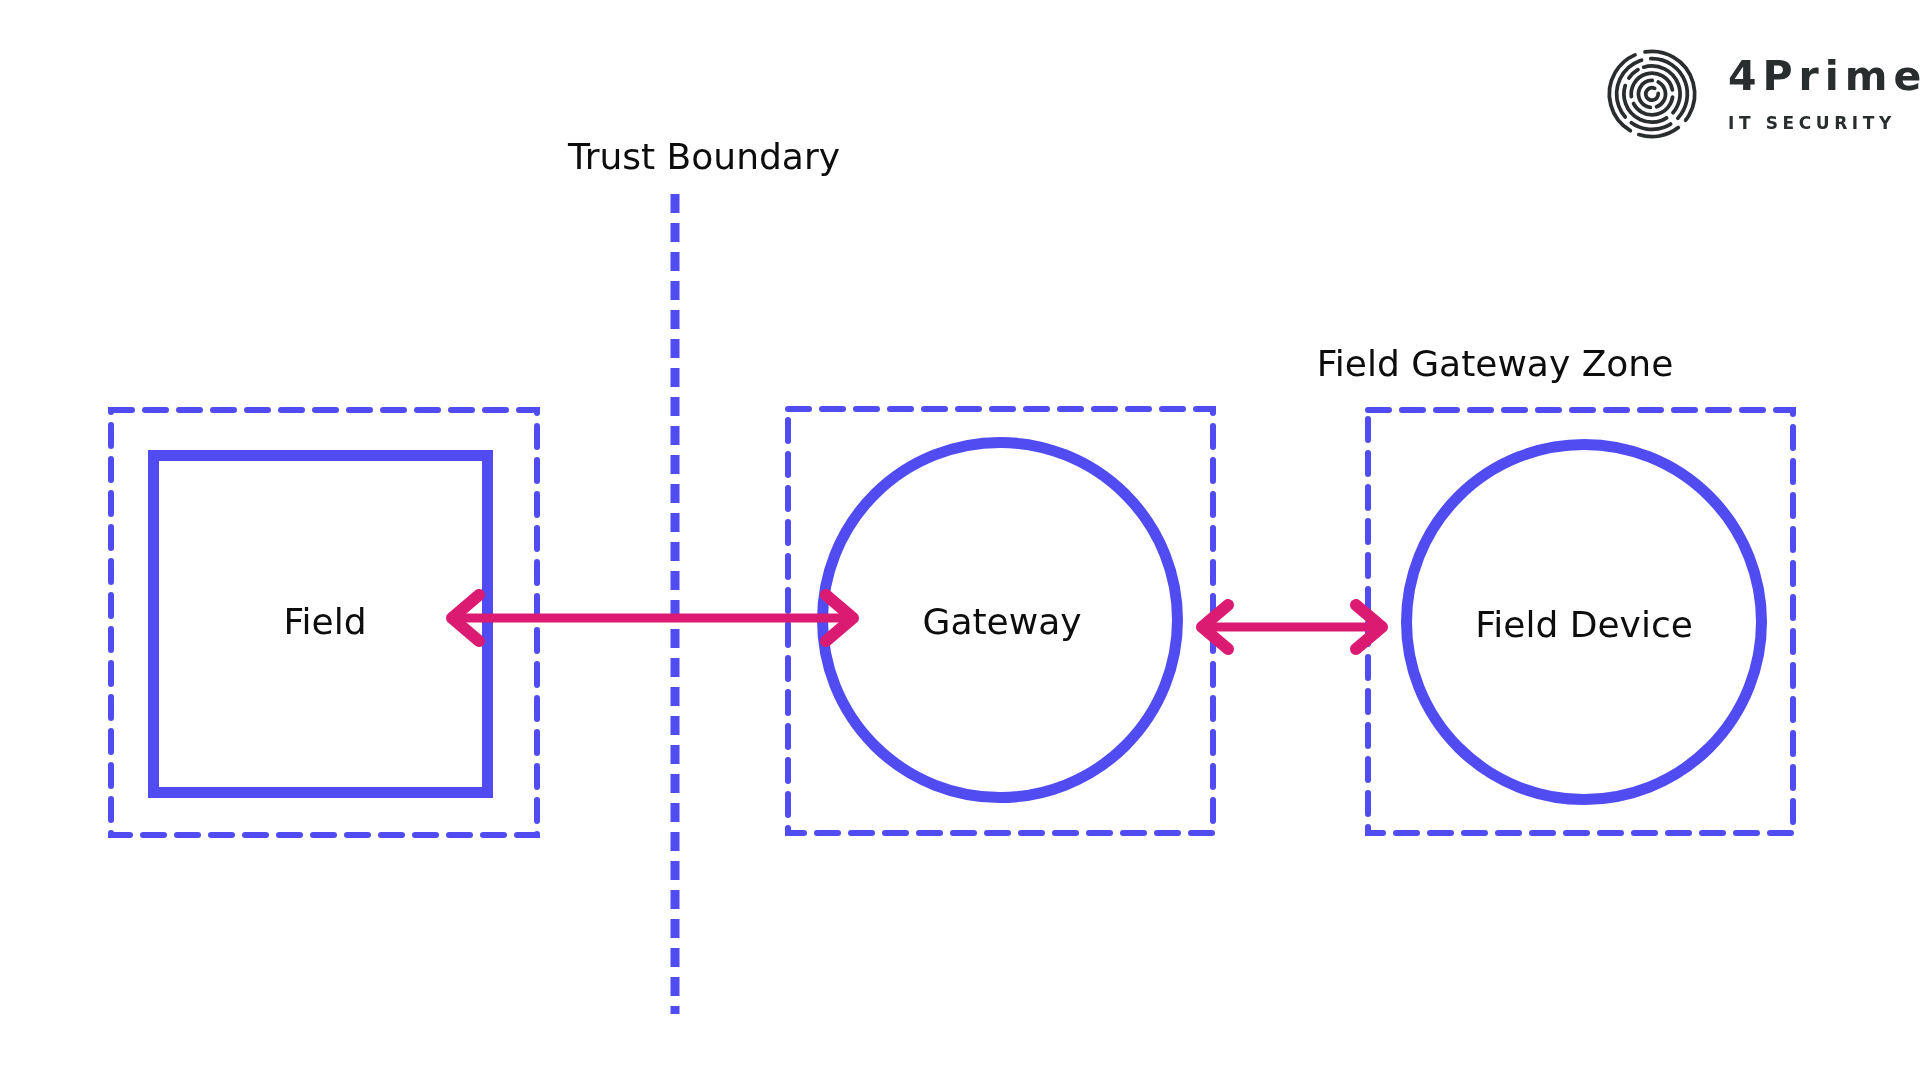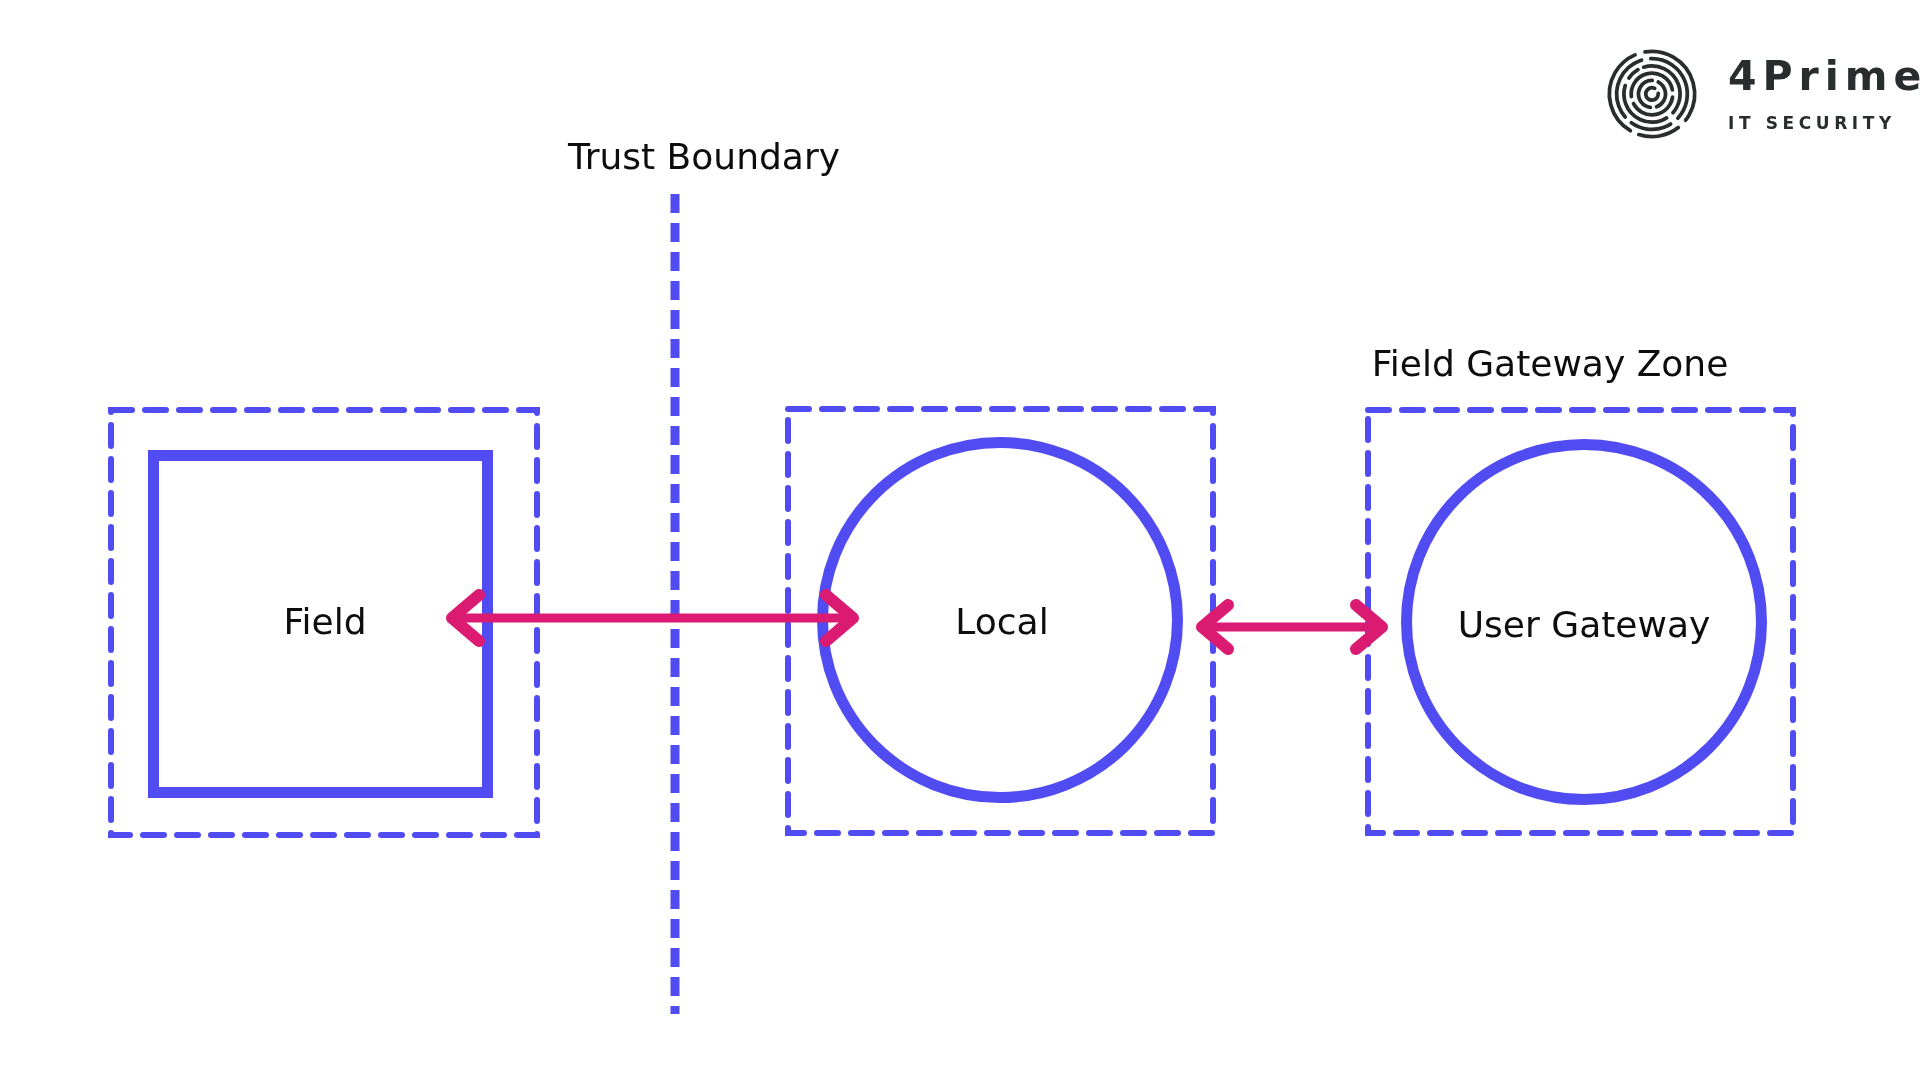--- a/index.html
+++ b/index.html
@@ -90,28 +90,28 @@
       <line x1="1212" y1="627" x2="1372" y2="627" class="pink-stroke" stroke-width="9" stroke-linecap="round"></line>
       <polyline points="1228,605 1202,627 1228,649" class="pink-stroke" stroke-width="12" stroke-linecap="round" stroke-linejoin="round"></polyline>
       <polyline points="1356,605 1382,627 1356,649" class="pink-stroke" stroke-width="12" stroke-linecap="round" stroke-linejoin="round"></polyline>
     </g>
   </svg>
 
   <div class="label" style="left:704px; top:141px;margin-top:16px;">Trust Boundary</div>
 
 
 
-  <div class="label" style="left:1550px; top:364px;">Field Gateway Zone</div>
+  <div class="label" style="left:1495px; top:364px;">Field Gateway Zone</div>
 
 
   <div class="label" style="left:325px; top:622px;">Field</div>
 
-  <div class="label" style="left:1002px; top:622px;">Local</div>
+  <div class="label" style="left:1002px; top:622px;">Gateway</div>
 
-  <div class="label" style="left:1584px; top:625px;">User Gateway</div>
+  <div class="label" style="left:1584px; top:625px;">Field Device</div>
 
   <div class="logo">
     <svg class="logo-mark" viewBox="0 0 100 100">
       <g fill="none" stroke="#292d2e" stroke-width="3.6" stroke-linecap="round">
         <circle cx="50" cy="50" r="6" stroke-dasharray="26 6" transform="rotate(40 50 50)"></circle>
         <circle cx="50" cy="50" r="13" stroke-dasharray="34 6 30 6" transform="rotate(120 50 50)"></circle>
         <circle cx="50" cy="50" r="20" stroke-dasharray="48 7 50 7" transform="rotate(210 50 50)"></circle>
         <circle cx="50" cy="50" r="27" stroke-dasharray="60 8 12 6 70 8" transform="rotate(70 50 50)"></circle>
         <circle cx="50" cy="50" r="34" stroke-dasharray="55 9 80 9 40 8" transform="rotate(160 50 50)"></circle>
         <circle cx="50" cy="50" r="41" stroke-dasharray="70 10 40 9 90 10" transform="rotate(300 50 50)"></circle>

